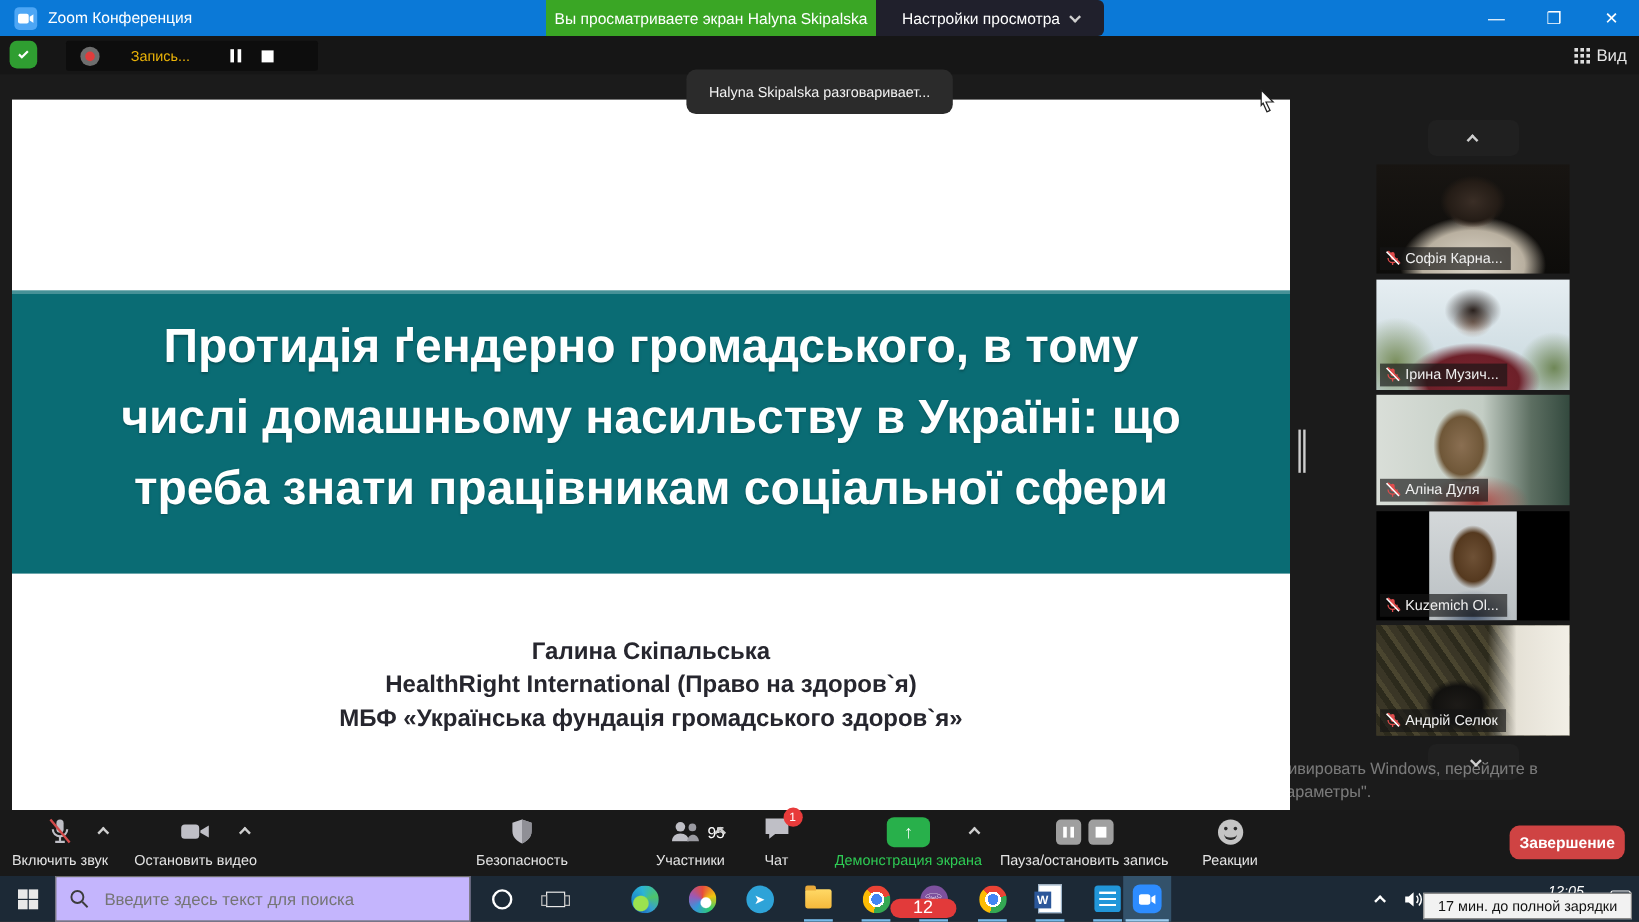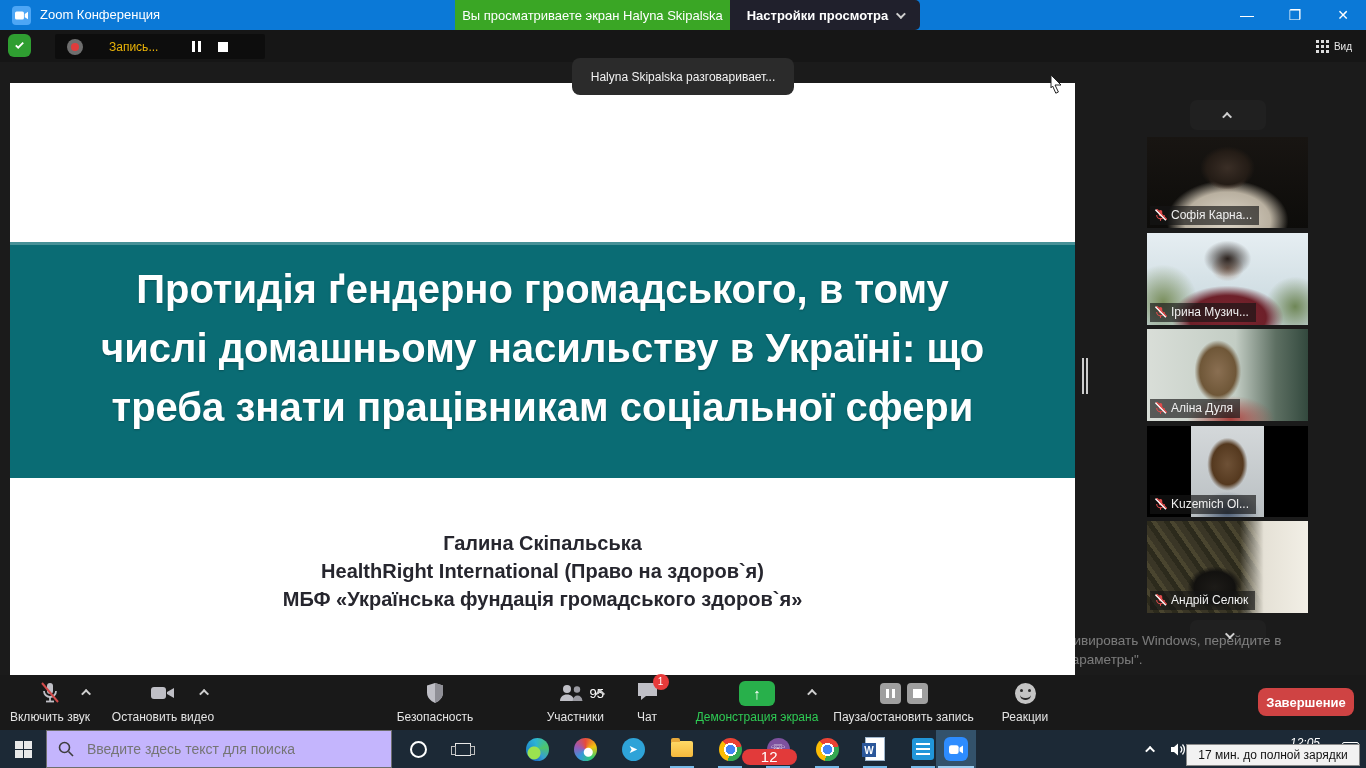--- a/index.html
+++ b/index.html
@@ -8,21 +8,21 @@
 
   
   #titlebar { position:absolute; left:0; top:0; width:1366px; height:30px; background:#0b79d7; }
   .tb-appicon { position:absolute; left:12px; top:6px; width:19px; height:19px; border-radius:4px;
     background:#4da6f5; display:flex; align-items:center; justify-content:center; }
   .tb-appicon svg { width:13px; height:13px; }
   .tb-title { position:absolute; left:40px; top:7px; color:#fff; font-size:13px; }
   .share-banner { position:absolute; left:455px; top:0; width:275px; height:30px; background:#3aa625;
     color:#fff; font-size:13px; display:flex; align-items:center; justify-content:center; }
   .view-settings { position:absolute; left:730px; top:0; width:190px; height:30px; background:#20202c;
-    border-radius:0 5px 5px 0; color:#fff; font-size:13px; font-weight:bold;
+    border-radius:0 5px 5px 0; color:#fff; font-size:13px; font-weight:normal;
     display:flex; align-items:center; justify-content:center; gap:8px; }
   .chev { display:inline-block; width:7px; height:7px; border-right:2px solid #cfcfcf; border-bottom:2px solid #cfcfcf; }
   .chev.down { transform:rotate(45deg) translateY(-2px); }
   .chev.up { transform:rotate(-135deg) translateY(-2px); }
   .winbtn { position:absolute; top:0; width:46px; height:30px; color:#fff; display:flex;
     align-items:center; justify-content:center; font-size:14px; }
   
   #meetingbar { position:absolute; left:0; top:30px; width:1366px; height:32px; background:#161616; }
   .shield-ok { position:absolute; left:8px; top:4px; width:23px; height:23px; border-radius:6px;
     background:#2f9e31; display:flex; align-items:center; justify-content:center; }
@@ -32,21 +32,21 @@
     display:flex; align-items:center; justify-content:center; }
   .rec-dot i { width:8px; height:8px; border-radius:50%; background:#e03c3c; }
   .rec-label { color:#eab308; font-size:12px; margin-left:26px; }
   .rec-pause { margin-left:34px; display:flex; gap:3px; }
   .rec-pause i { width:3px; height:11px; background:#fff; }
   .rec-stop { width:10px; height:10px; background:#fff; margin-left:17px; }
   .toast { position:absolute; left:572px; top:28px; width:222px; height:37px; background:#2b2b2b;
     border-radius:8px; color:#f2f2f2; font-size:12px; display:flex; align-items:center;
     justify-content:center; z-index:30; }
   .view-btn { position:absolute; left:1306px; top:4px; width:56px; height:24px; color:#e6e6e6;
-    font-size:10px; display:flex; align-items:center; justify-content:center; gap:6px; }
+    font-size:14px; display:flex; align-items:center; justify-content:center; gap:6px; }
   .grid-ico { width:3px; height:3px; background:#ddd;
     box-shadow:0 0 #ddd,5px 0 #ddd,10px 0 #ddd,0 5px #ddd,5px 5px #ddd,10px 5px #ddd,0 10px #ddd,5px 10px #ddd,10px 10px #ddd;
     margin-right:9px; margin-bottom:9px; }
 
   
   #main { position:absolute; left:0; top:62px; width:1366px; height:613px; background:#1b1b1b; }
   #slide { position:absolute; left:10px; top:21px; width:1065px; height:592px; background:#fff; }
   .slide-band { position:absolute; left:0; top:159px; width:100%; height:236px; background:#0a6c74;
     border-top:3px solid rgba(255,255,255,.25); padding-top:15px; }
   .slide-band div { text-align:center; color:#fff; font-size:40px; font-weight:bold;

